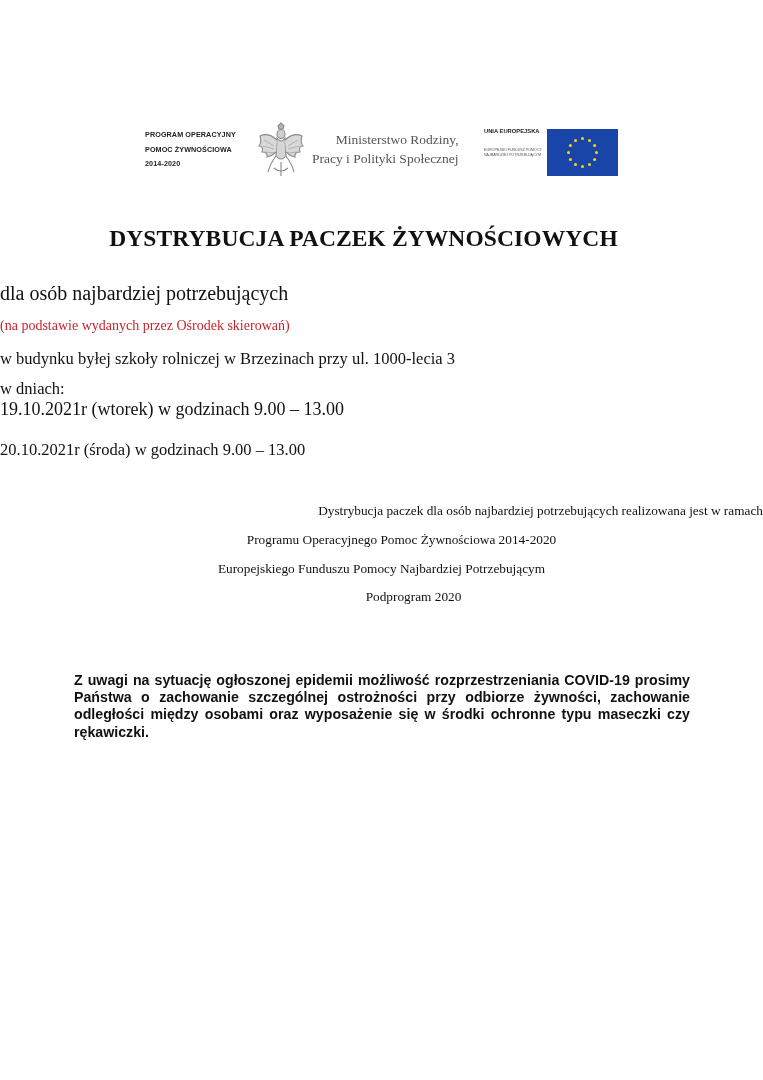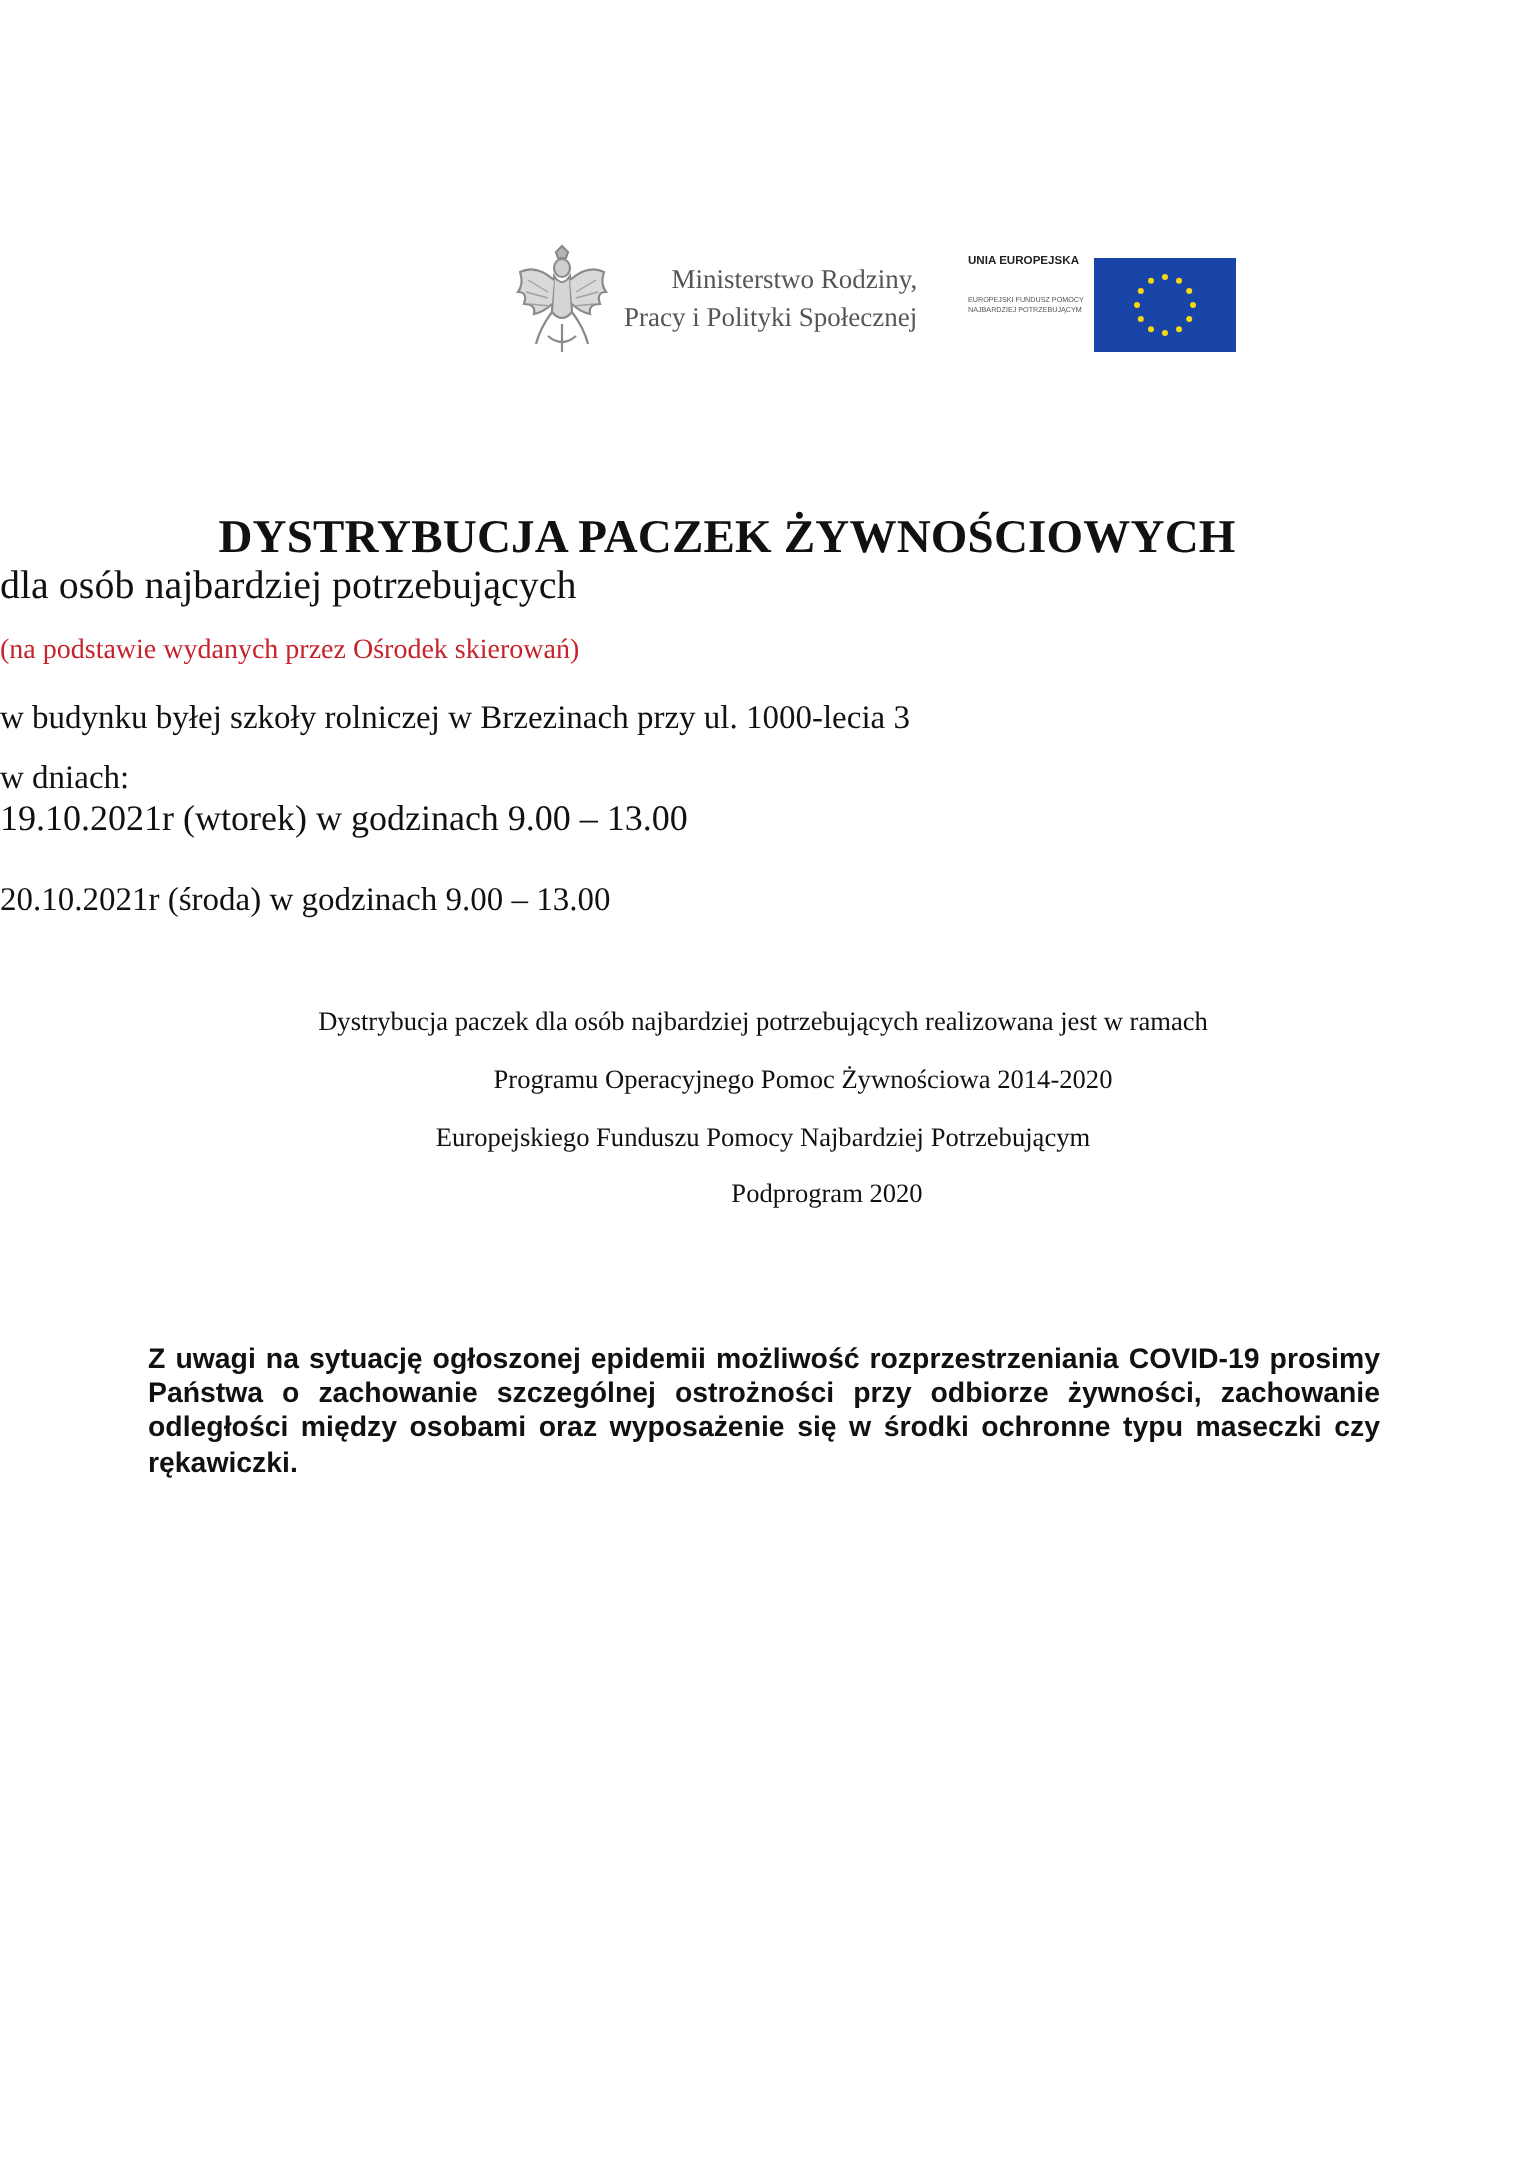--- a/index.html
+++ b/index.html
@@ -7,42 +7,47 @@
 
     .logos { position: absolute; top: 122px; left: 0; width: 763px; height: 60px; }
     .prog-logo { position: absolute; left: 145px; top: 6px; font-family: "Liberation Sans", sans-serif; font-weight: bold; font-size: 7.2px; color: #222; line-height: 14.5px; letter-spacing: 0.1px; }
     .eagle { position: absolute; left: 256px; top: 0px; width: 50px; height: 56px; }
     .ministry { position: absolute; left: 312px; top: 8px; font-family: "Liberation Serif", serif; font-size: 13.5px; color: #555; line-height: 19px; text-align: right; }
     .eu-text { position: absolute; left: 484px; top: 6px; font-family: "Liberation Sans", sans-serif; }
     .eu-title { font-size: 5.8px; font-weight: bold; color: #222; }
     .eu-sub { font-size: 3.6px; color: #555; margin-top: 14px; line-height: 5px; width: 70px; }
     .eu-flag { position: absolute; left: 547px; top: 7px; width: 71px; height: 47px; background: #1a45a8; }
 
-    .title { position: absolute; top: 256px; left: 0; width: 727px; text-align: center; font-family: "Liberation Serif", serif; font-weight: bold; font-size: 23.5px; color: #111; letter-spacing: 0.1px; }
+    .title { position: absolute; top: 225px; left: 0; width: 727px; text-align: center; font-family: "Liberation Serif", serif; font-weight: bold; font-size: 23.5px; color: #111; letter-spacing: 0.1px; }
     .center-line { position: absolute; left: 0; width: 763px; text-align: left; font-family: "Liberation Serif", serif; color: #111; }
     .subtitle { top: 282px; font-size: 20px; }
     .note { top: 318px; font-size: 14px; color: #c8232c; }
     .location { top: 349px; font-size: 16.5px; }
     .days-label { top: 379px; font-size: 16.5px; }
     .day1 { top: 399px; font-size: 18px; }
     .day2 { top: 440px; font-size: 16.5px; }
 
     .program-line { position: absolute; left: 0; width: 763px; text-align: center; font-size: 13.3px; font-family: "Liberation Serif", serif; color: #111; }
-    .p1 { top: 503px; }
+    .p1 { top: 503px; text-align: right; }
     .p2 { top: 532px; padding-left: 20px; }
     .p3 { top: 561px; }
     .p4 { top: 589px; padding-left: 32px; }
 
     .warning { position: absolute; left: 74px; top: 672px; width: 616px; font-family: Liberation Sans, sans-serif; font-weight: bold; font-size: 14.2px; line-height: 17.2px; color: #111; text-align: justify; }
     .warning p { margin: 0; }
   </style>
 </head>
 <body>
 
 <div class="logos">
+  <div class="prog-logo">
+    <div>PROGRAM OPERACYJNY</div>
+    <div>POMOC ŻYWNOŚCIOWA</div>
+    <div>2014-2020</div>
+  </div>
 
   <svg class="eagle" viewBox="0 0 50 56">
     <g fill="none" stroke="#8a8a8a" stroke-width="1.1">
       <path d="M22 4 L25 1 L28 4 L27 7 L23 7 Z" fill="#b5b5b5"></path>
       <ellipse cx="25" cy="12" rx="4" ry="4.5" fill="#cfcfcf"></ellipse>
       <path d="M21 16 Q25 22 29 16 L30 34 Q25 40 20 34 Z" fill="#d5d5d5"></path>
       <path d="M21 18 Q12 10 4 14 Q6 20 3 24 Q8 24 6 30 Q12 30 11 35 Q16 34 20 30" fill="#d9d9d9"></path>
       <path d="M29 18 Q38 10 46 14 Q44 20 47 24 Q42 24 44 30 Q38 30 39 35 Q34 34 30 30" fill="#d9d9d9"></path>
       <path d="M20 34 Q14 42 12 50 M25 40 L25 54 M30 34 Q36 42 38 50"></path>
       <path d="M18 46 Q25 52 32 46"></path>

